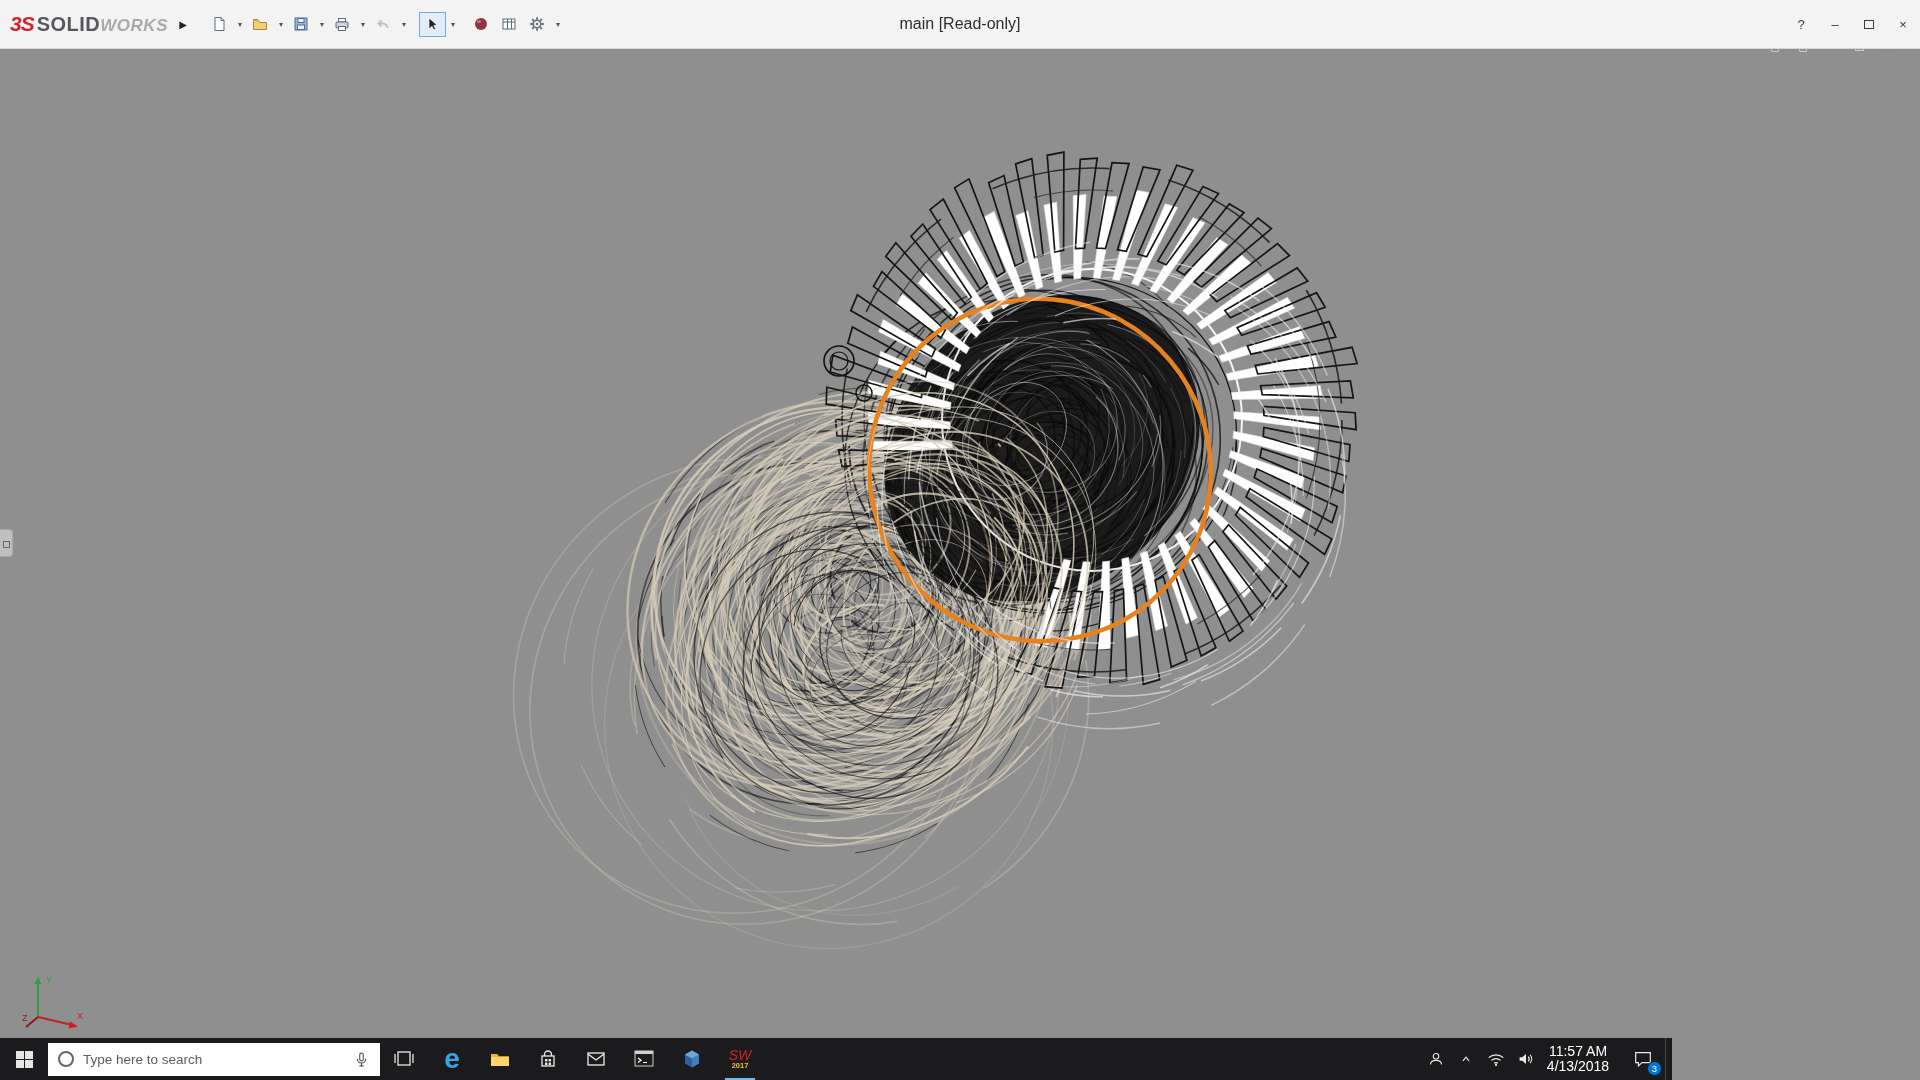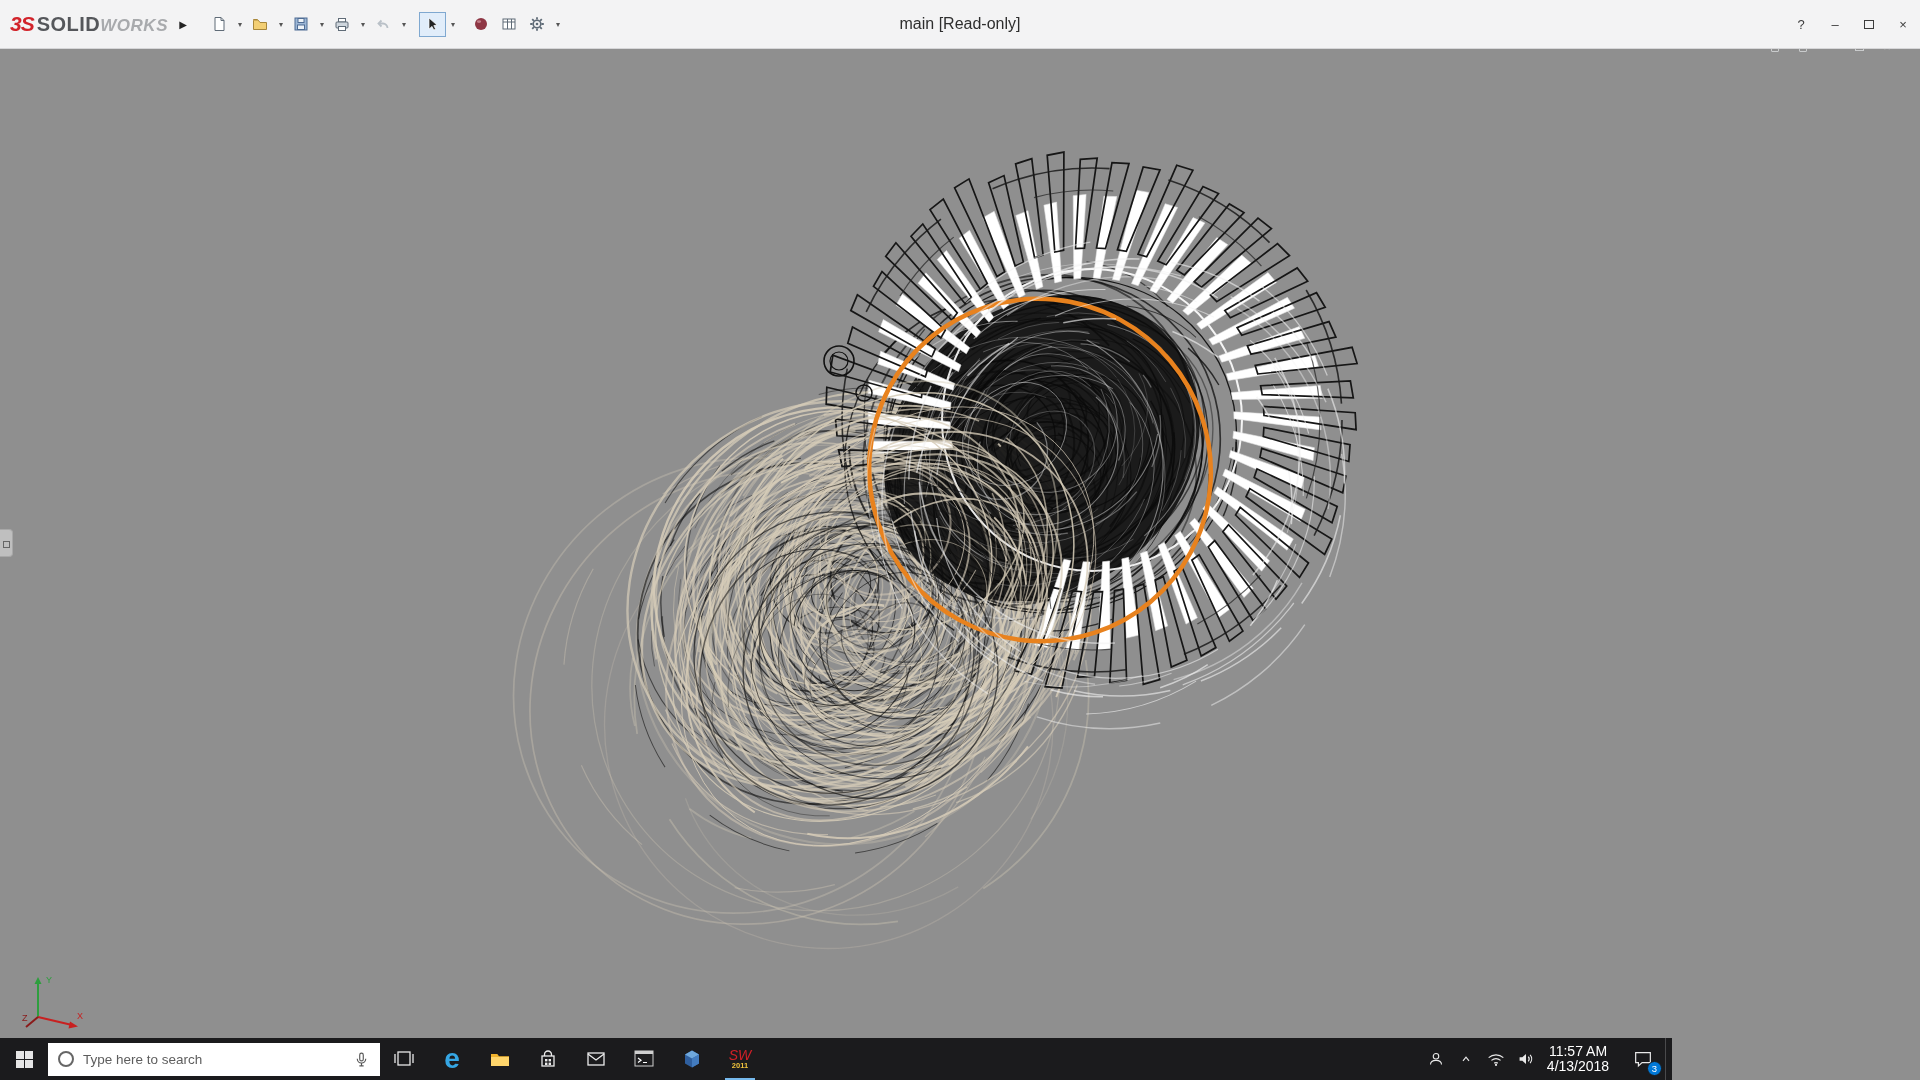--- a/index.html
+++ b/index.html
@@ -672,21 +672,21 @@
   <button class="tb-btn">
     <svg width="24" height="24" viewBox="0 0 24 24">
         <path d="M12 3.5l7 4v9l-7 4-7-4v-9z" fill="#2F5F9E"></path>
         <path d="M12 3.5l7 4-7 4-7-4z" fill="#6FA8DC"></path>
         <path d="M12 11.5l7-4v9l-7 4z" fill="#437CBF"></path>
       </svg>
   </button>
 
   <button class="tb-btn sw-btn">
     <span class="swmark">SW</span>
-    <span class="swyear">2011</span>
+    <span class="swyear">2017</span>
     <span class="runbar"></span>
   </button>
 
   <div class="tray">
     <button class="tray-btn">
       <svg width="22" height="22" viewBox="0 0 24 24">
           <g stroke="#E9E9E9" fill="none" stroke-width="1.2">
             <circle cx="12" cy="9" r="3"></circle>
             <path d="M6 18c0-3 3-4.5 6-4.5s6 1.5 6 4.5"></path>
           </g>

